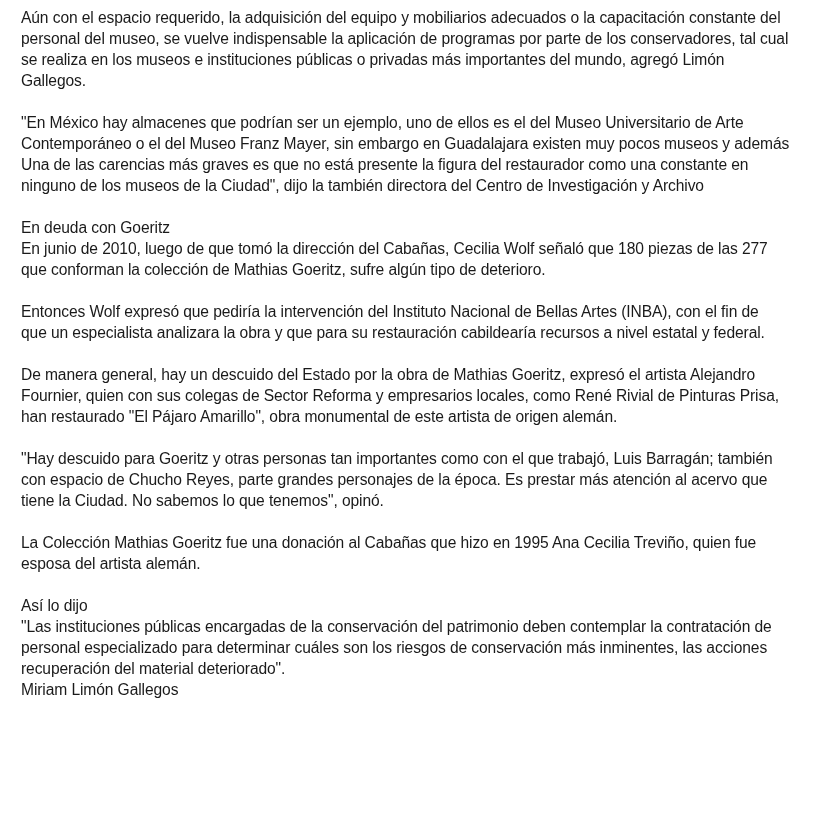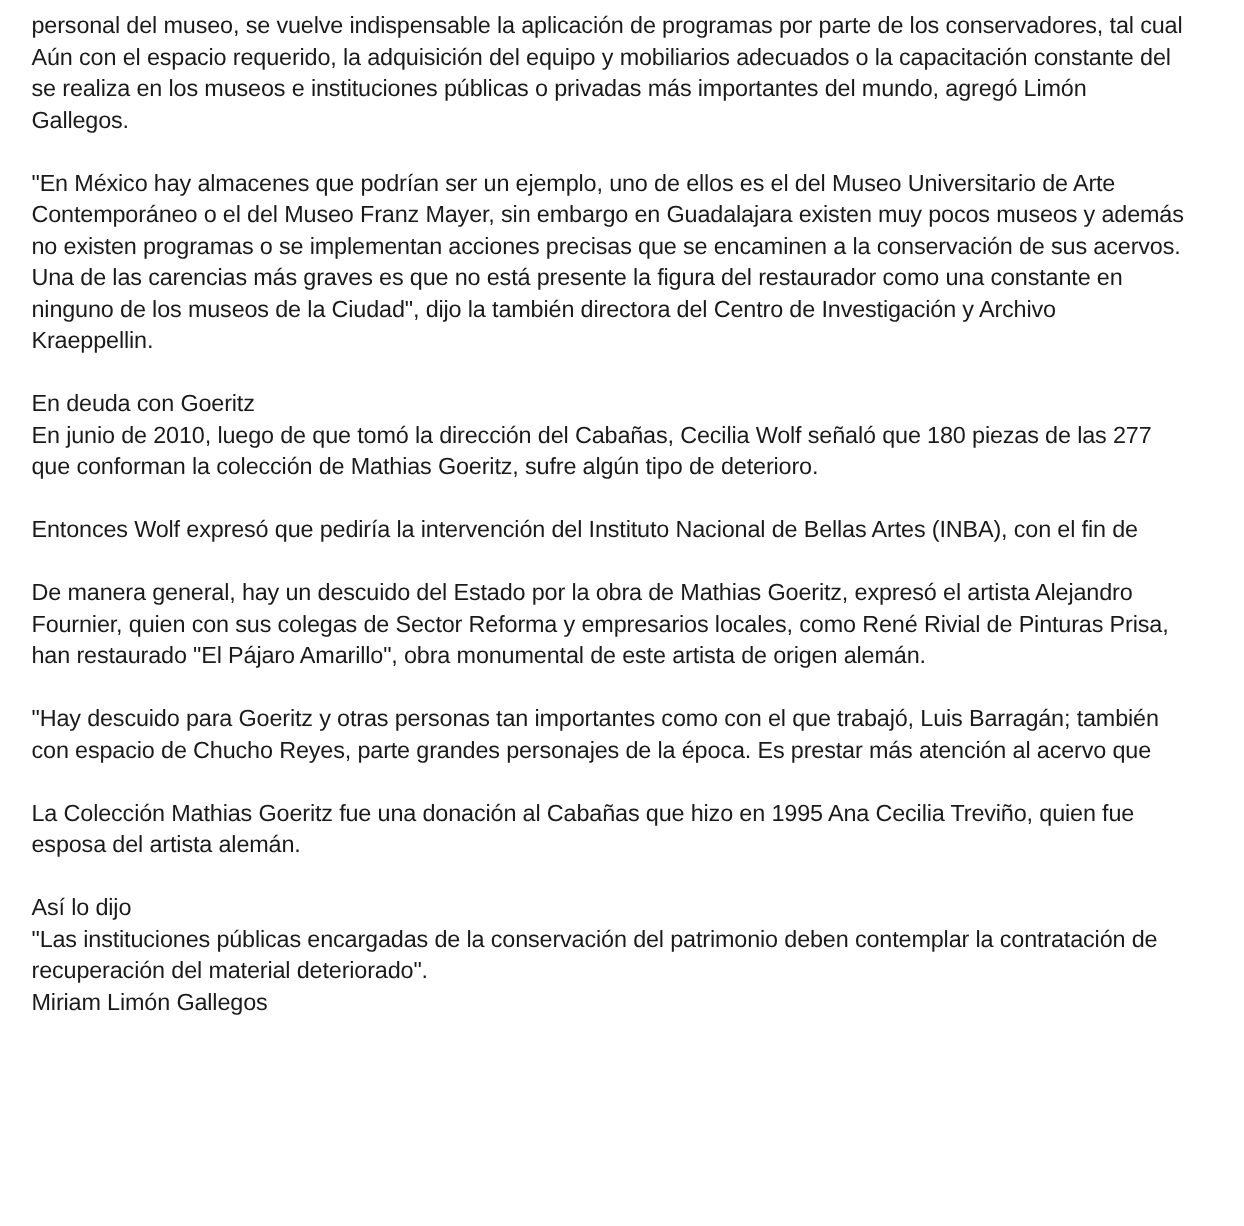--- a/index.html
+++ b/index.html
@@ -38,63 +38,64 @@
       white-space: nowrap;
     }
     .section .line { display: block; }
   </style>
 </head>
 <body>
 
 <div class="article">
 
   <p class="para">
+    <span class="line">Aún con el espacio requerido, la adquisición del equipo y mobiliarios adecuados o la capacitación constante del</span>
     <span class="line">personal del museo, se vuelve indispensable la aplicación de programas por parte de los conservadores, tal cual</span>
-    <span class="line">Aún con el espacio requerido, la adquisición del equipo y mobiliarios adecuados o la capacitación constante del</span>
     <span class="line">se realiza en los museos e instituciones públicas o privadas más importantes del mundo, agregó Limón</span>
     <span class="line">Gallegos.</span>
   </p>
 
   <p class="para">
     <span class="line">"En México hay almacenes que podrían ser un ejemplo, uno de ellos es el del Museo Universitario de Arte</span>
     <span class="line">Contemporáneo o el del Museo Franz Mayer, sin embargo en Guadalajara existen muy pocos museos y además</span>
-    <span class="line">no existen programas o se implementan acciones precisas que se encaminen a la conservación de sus acervos.</span>
     <span class="line">Una de las carencias más graves es que no está presente la figura del restaurador como una constante en</span>
     <span class="line">ninguno de los museos de la Ciudad", dijo la también directora del Centro de Investigación y Archivo</span>
-    <span class="line">Kraeppellin.</span>
   </p>
 
   <div class="section">
     <span class="section-heading">En deuda con Goeritz</span>
     <span class="line">En junio de 2010, luego de que tomó la dirección del Cabañas, Cecilia Wolf señaló que 180 piezas de las 277</span>
     <span class="line">que conforman la colección de Mathias Goeritz, sufre algún tipo de deterioro.</span>
   </div>
 
   <p class="para">
     <span class="line">Entonces Wolf expresó que pediría la intervención del Instituto Nacional de Bellas Artes (INBA), con el fin de</span>
+    <span class="line">que un especialista analizara la obra y que para su restauración cabildearía recursos a nivel estatal y federal.</span>
   </p>
 
 
   <p class="para">
     <span class="line">De manera general, hay un descuido del Estado por la obra de Mathias Goeritz, expresó el artista Alejandro</span>
     <span class="line">Fournier, quien con sus colegas de Sector Reforma y empresarios locales, como René Rivial de Pinturas Prisa,</span>
     <span class="line">han restaurado "El Pájaro Amarillo", obra monumental de este artista de origen alemán.</span>
   </p>
 
   <p class="para">
     <span class="line">"Hay descuido para Goeritz y otras personas tan importantes como con el que trabajó, Luis Barragán; también</span>
     <span class="line">con espacio de Chucho Reyes, parte grandes personajes de la época. Es prestar más atención al acervo que</span>
+    <span class="line">tiene la Ciudad. No sabemos lo que tenemos", opinó.</span>
   </p>
 
   <p class="para">
     <span class="line">La Colección Mathias Goeritz fue una donación al Cabañas que hizo en 1995 Ana Cecilia Treviño, quien fue</span>
     <span class="line">esposa del artista alemán.</span>
   </p>
 
   <div class="section">
     <span class="section-heading">Así lo dijo</span>
     <span class="line">"Las instituciones públicas encargadas de la conservación del patrimonio deben contemplar la contratación de</span>
+    <span class="line">personal especializado para determinar cuáles son los riesgos de conservación más inminentes, las acciones</span>
     <span class="line">recuperación del material deteriorado".</span>
     <span class="line">Miriam Limón Gallegos</span>
 
   </div>
 
 </div>
 
 </body></html>

